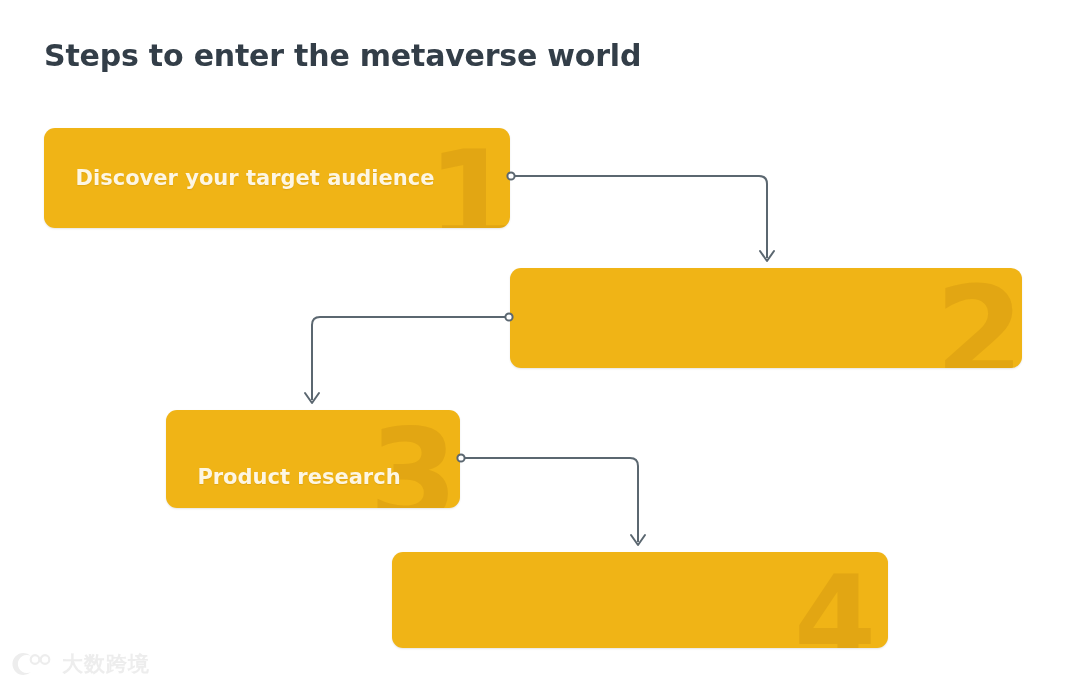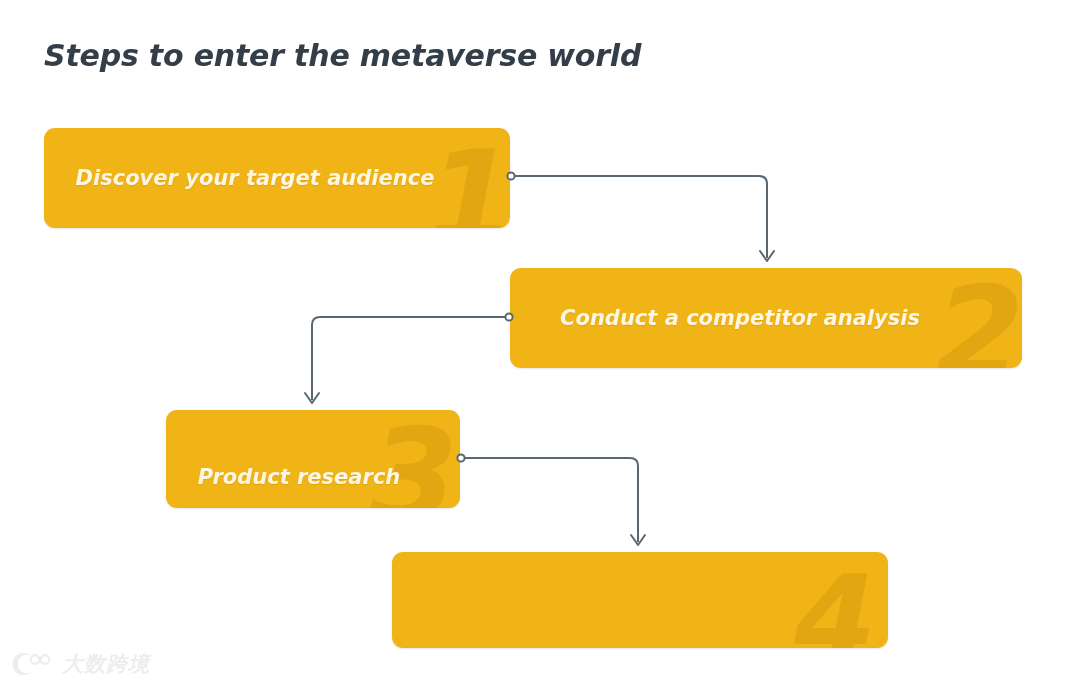--- a/index.html
+++ b/index.html
@@ -14,21 +14,20 @@
     overflow: hidden;
     font-family: "DejaVu Sans", "Liberation Sans", sans-serif;
     -webkit-font-smoothing: antialiased;
   }
 
   #canvas {
     position: absolute;
     left: 0; top: 0;
     width: 1080px;
     height: 686px;
-    font-style: italic;
   }
 
   
   .title {
     position: absolute;
     left: 44px;
     top: 38px;
     font-size: 30px;
     font-weight: bold;
     color: #333e48;
@@ -144,21 +143,20 @@
 
   <div class="title">Steps to enter the metaverse world</div>
 
   <div class="step-box" id="box-1">
     <span class="step-number">1</span>
     <span class="step-label">Discover your target audience</span>
   </div>
 
   <div class="step-box" id="box-2">
     <span class="step-number">2</span>
-    <span class="step-label">Conduct a competitor analysis</span>
   </div>
 
   <div class="step-box" id="box-3">
     <span class="step-number">3</span>
     <span class="step-label">Product research</span>
   </div>
 
   <div class="step-box" id="box-4">
     <span class="step-number">4</span>
   </div>

